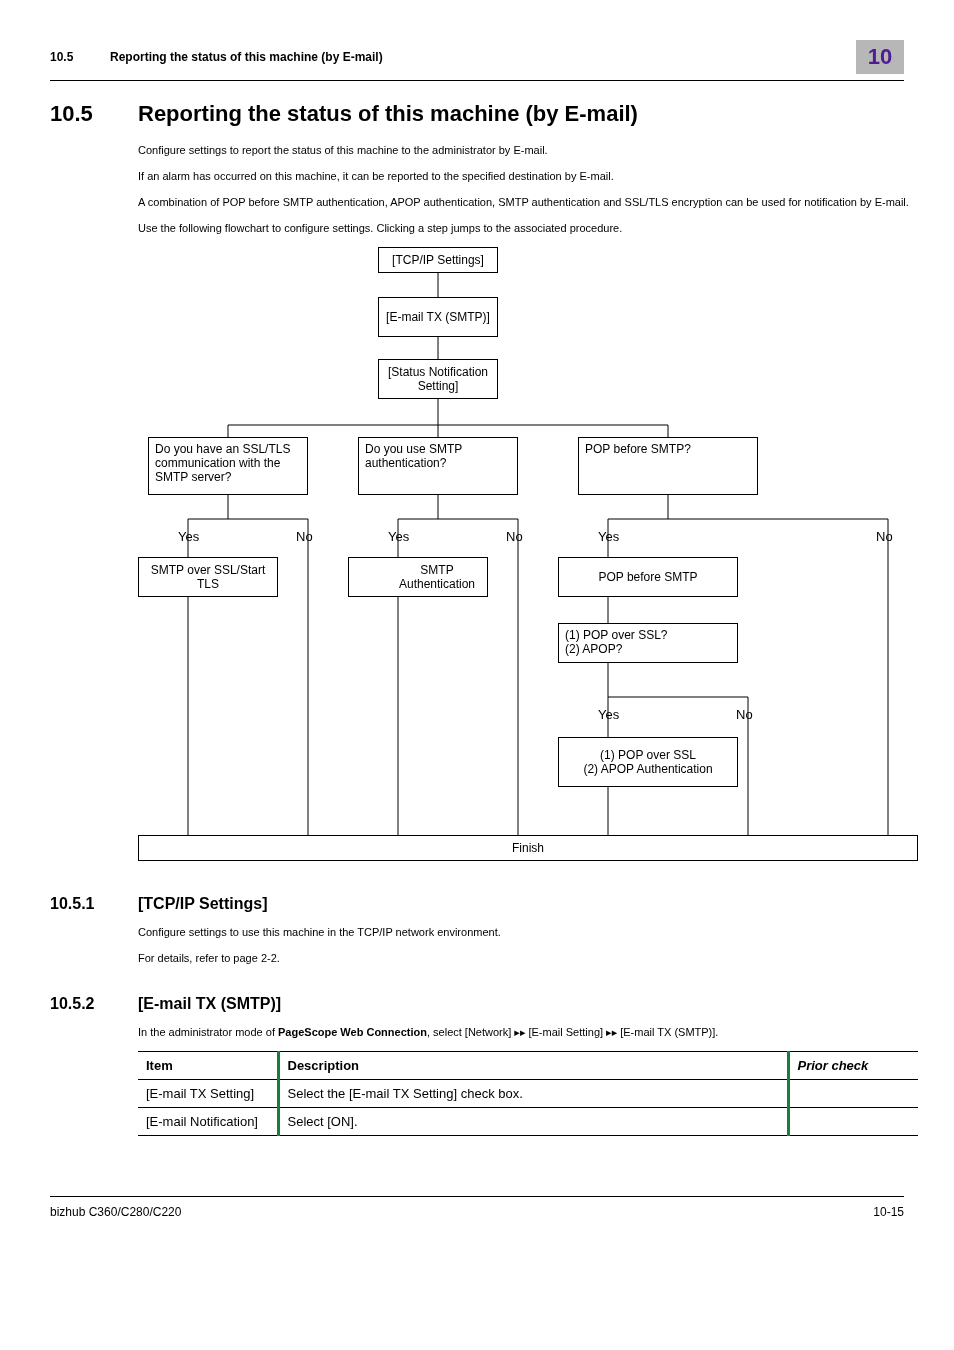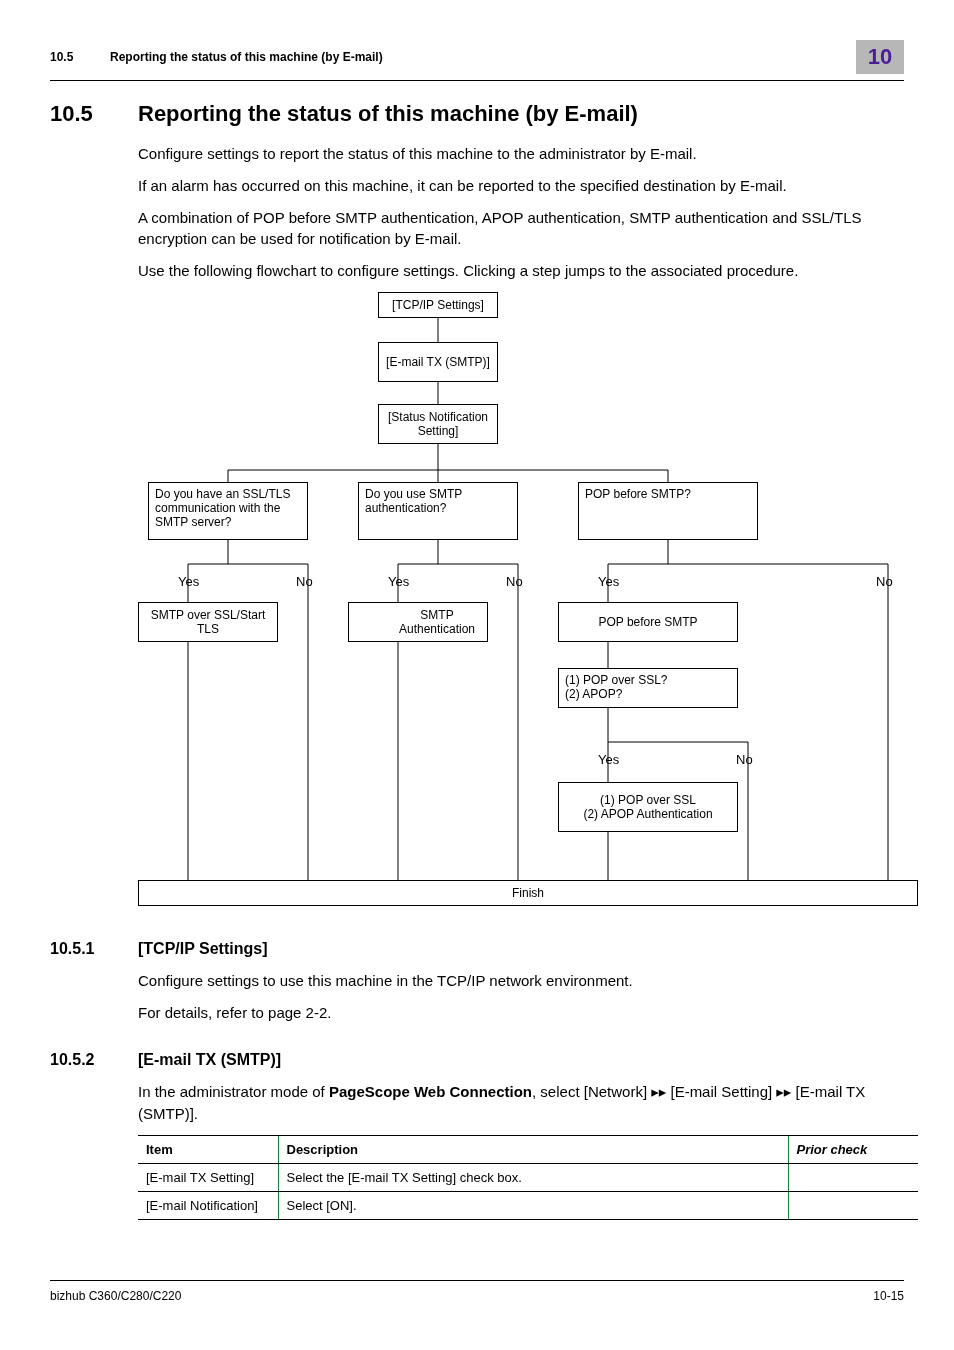--- a/index.html
+++ b/index.html
@@ -8,35 +8,35 @@
   .header-row { display: flex; align-items: center; margin-bottom: 6px; }
   .header-left { font-size: 12px; font-weight: bold; flex: 0 0 auto; width: 60px; }
   .header-title { font-size: 12px; font-weight: bold; flex: 1 1 auto; }
   .chapter-box { width: 48px; height: 34px; background: #b7b7b7; color: #4c1d95; font-size: 22px; font-weight: bold; display: flex; align-items: center; justify-content: center; }
   .hr { border: none; border-top: 1px solid #000; margin: 0 0 18px 0; }
   .hr.footer { margin: 60px 0 8px 0; }
   .h1-row { display: flex; margin: 20px 0 16px 0; }
   .h1-num { width: 88px; font-size: 22px; font-weight: bold; }
   .h1-title { font-size: 22px; font-weight: bold; }
   .body-block { margin-left: 88px; width: 780px; }
-  .para { font-size: 15px; line-height: 1.45; margin-bottom: 10px; }
+  .para { font-size: 11px; line-height: 1.45; margin-bottom: 10px; }
   .h2-row { display: flex; margin: 28px 0 12px 0; }
   .h2-num { width: 88px; font-size: 16px; font-weight: bold; }
   .h2-title { font-size: 16px; font-weight: bold; }
   .footer-row { display: flex; justify-content: space-between; font-size: 12px; }
   
   .flow { width: 780px; height: 620px; margin-left: 88px; position: relative; font-size: 12px; }
   .box { position: absolute; border: 1px solid #000; background: #fff; display:flex; align-items:center; justify-content:center; text-align:center; padding: 4px 6px; }
   .label { position: absolute; font-size: 13px; }
   svg.lines { position: absolute; left:0; top:0; width: 780px; height: 620px; }
   
   table.desc { border-collapse: collapse; width: 100%; font-size: 13px; margin-top: 10px; }
   table.desc th, table.desc td { border-top: 1px solid #000; border-bottom: 1px solid #000; padding: 6px 8px; text-align: left; vertical-align: top; }
   table.desc th { font-weight: bold; }
-  table.desc .col-sep { border-left: 1px solid #15803d; }
+  table.desc .col-sep { border-left: 3px solid #15803d; }
   table.desc .c1 { width: 140px; }
   table.desc .c3 { width: 130px; font-style: italic; }
 </style>
 </head>
 <body>
 
 <div class="page">
 
   <div class="header-row">
     <div class="header-left">10.5</div>

